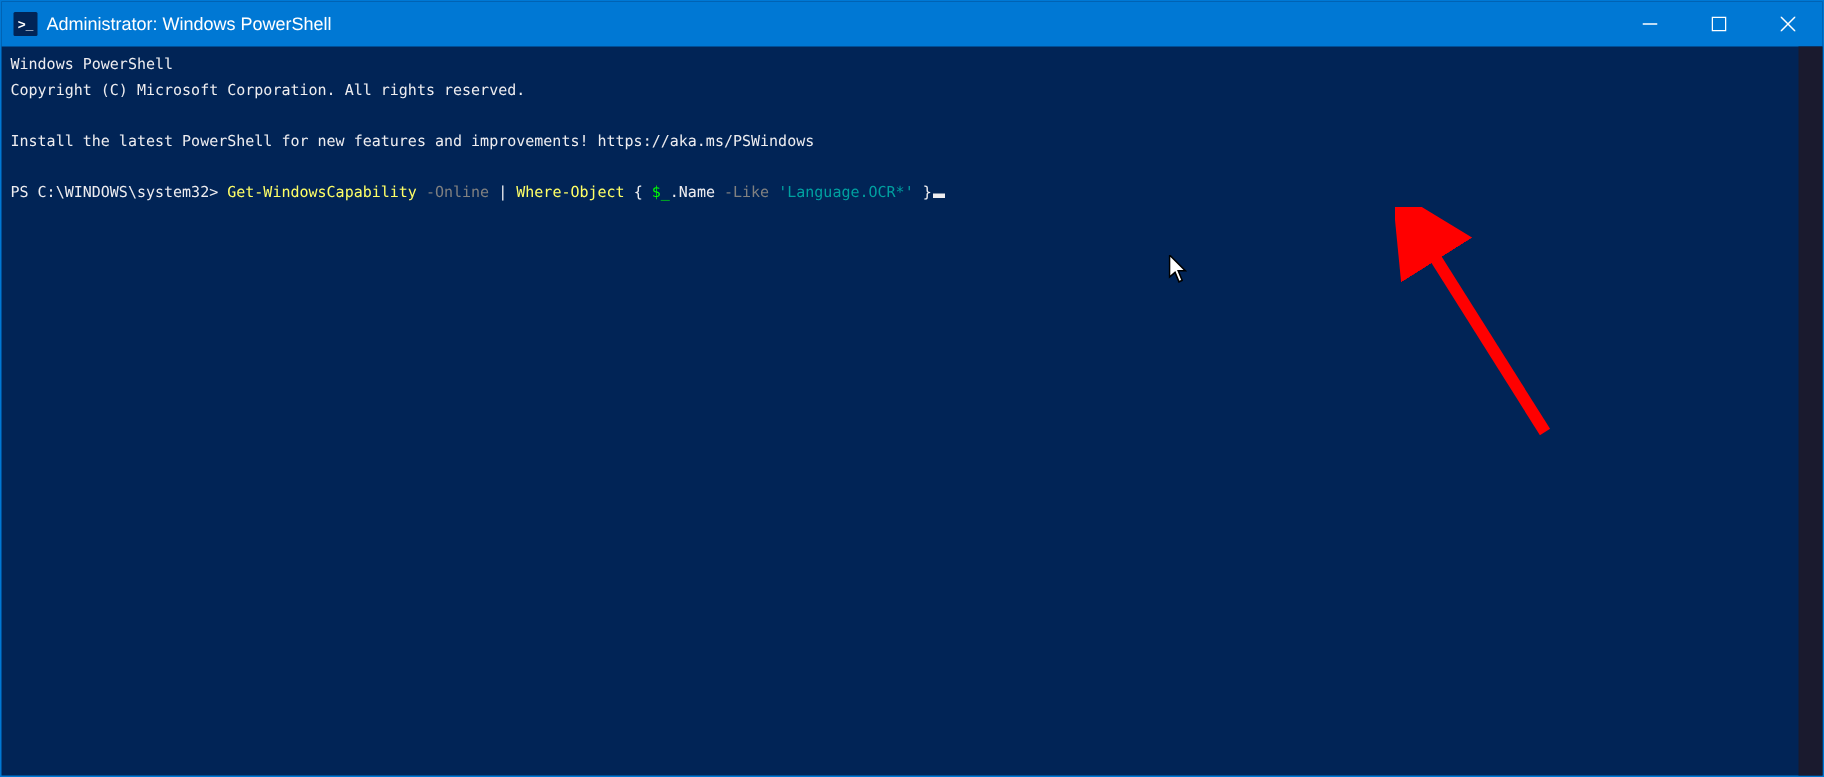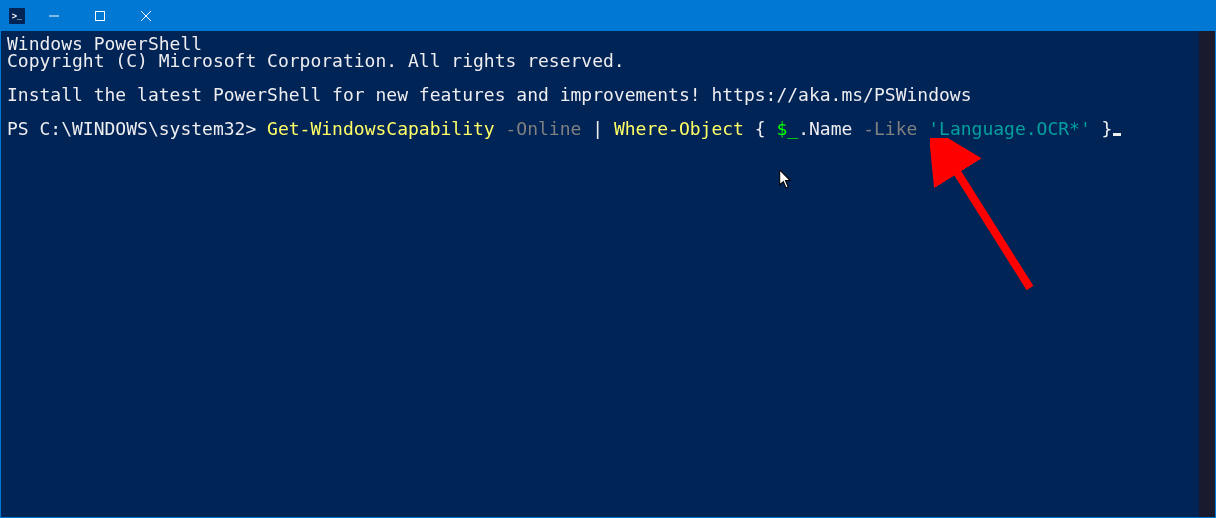--- a/index.html
+++ b/index.html
@@ -67,21 +67,21 @@
     }
     .terminal-area {
       flex: 1;
       position: relative;
       display: flex;
     }
     .terminal-content {
       flex: 1;
       padding: 4px 6px;
       color: #eeedf0;
-      font-size: 18px;
+      font-size: 10px;
       line-height: 17px;
       white-space: pre;
       overflow: hidden;
       font-family: Consolas, 'Lucida Console', monospace;
     }
     .scrollbar {
       width: 16px;
       background: #1a1a2e;
       position: relative;
     }
@@ -115,20 +115,21 @@
       z-index: 9;
     }
   </style>
 </head>
 <body>
 
 <div class="window">
 
   <div class="titlebar">
     <div class="titlebar-icon">&gt;_</div>
+    <div class="titlebar-title">Administrator: Windows PowerShell</div>
     <div class="window-controls">
       <div class="window-control">
         <svg width="10" height="10" viewBox="0 0 10 10">
             <line x1="0" y1="5" x2="10" y2="5" stroke="#fff" stroke-width="1"></line>
           </svg>
       </div>
       <div class="window-control">
         <svg width="10" height="10" viewBox="0 0 10 10">
             <rect x="0.5" y="0.5" width="9" height="9" fill="none" stroke="#fff" stroke-width="1"></rect>
           </svg>

